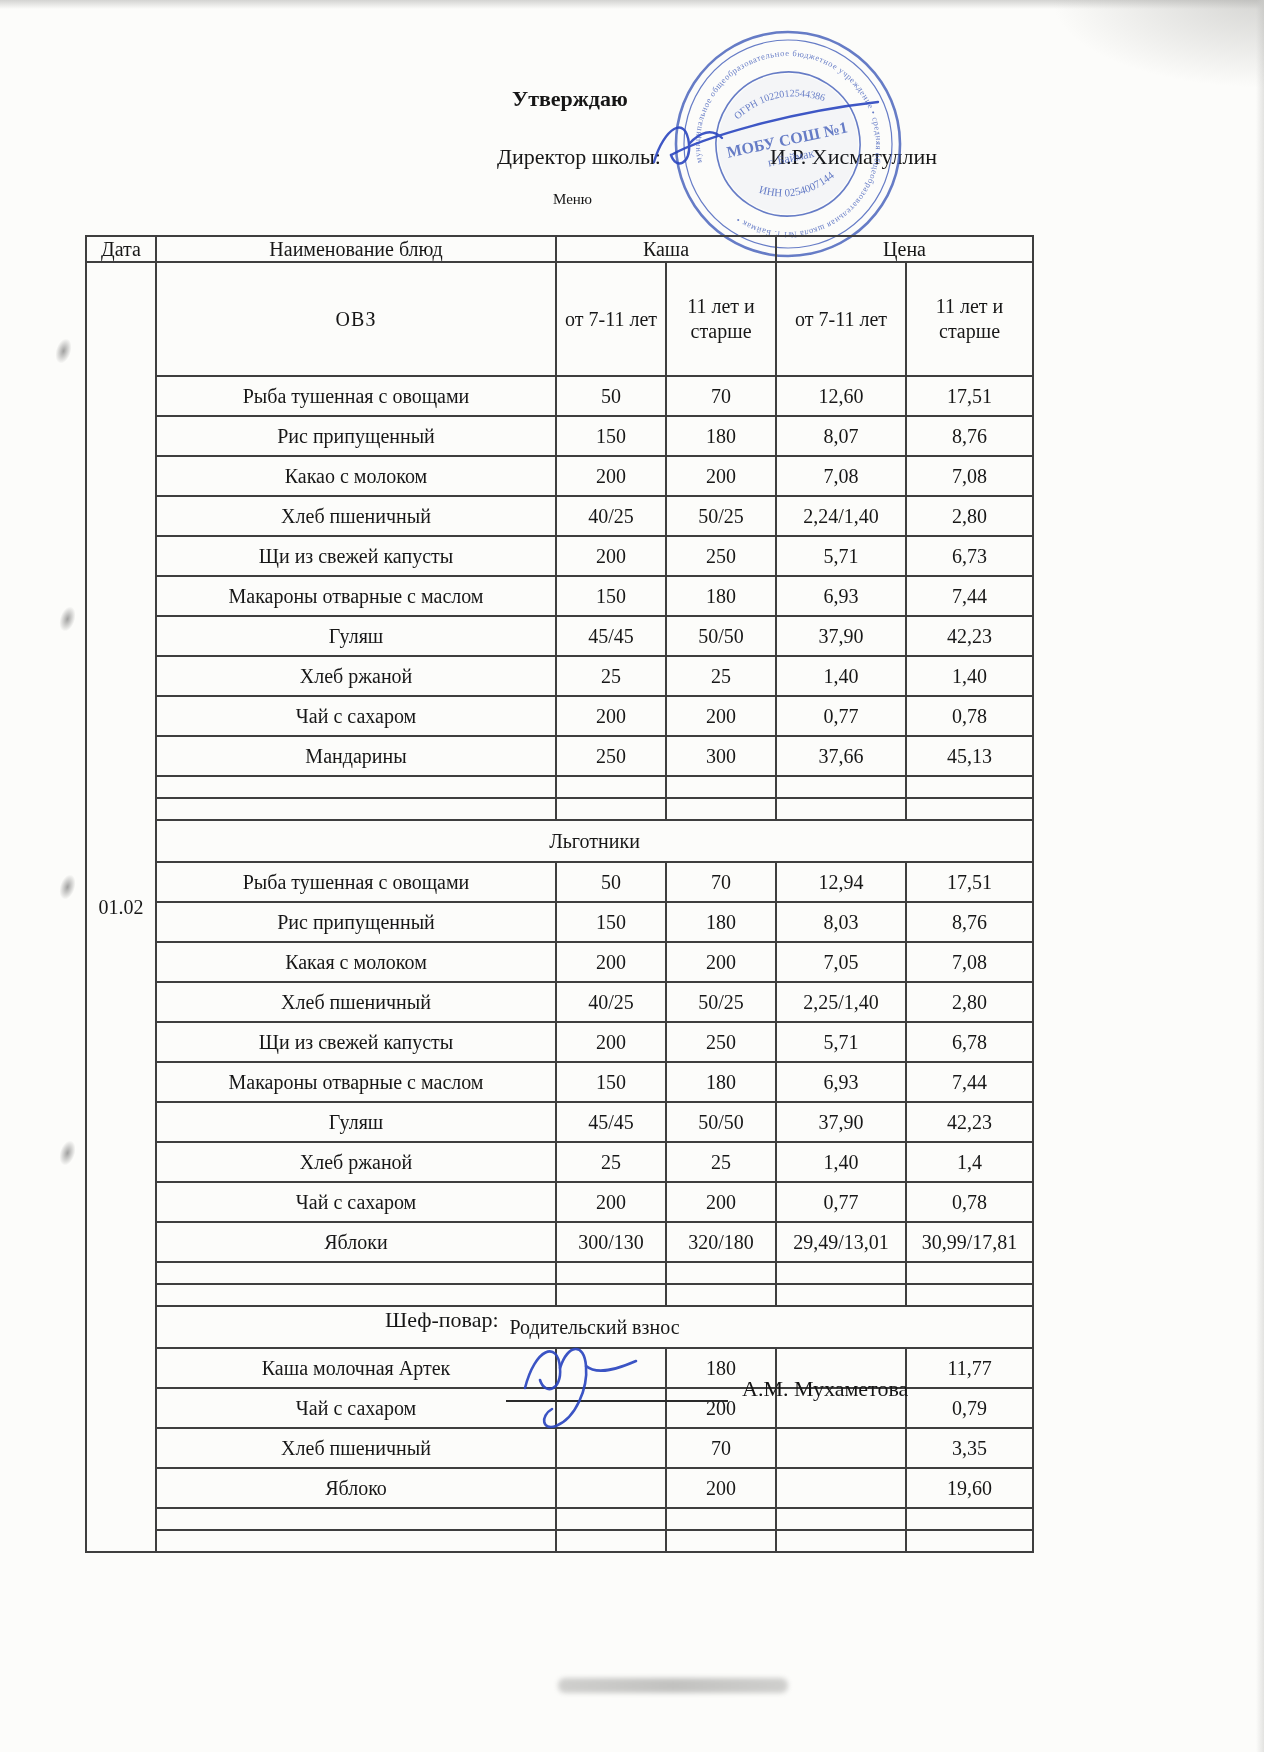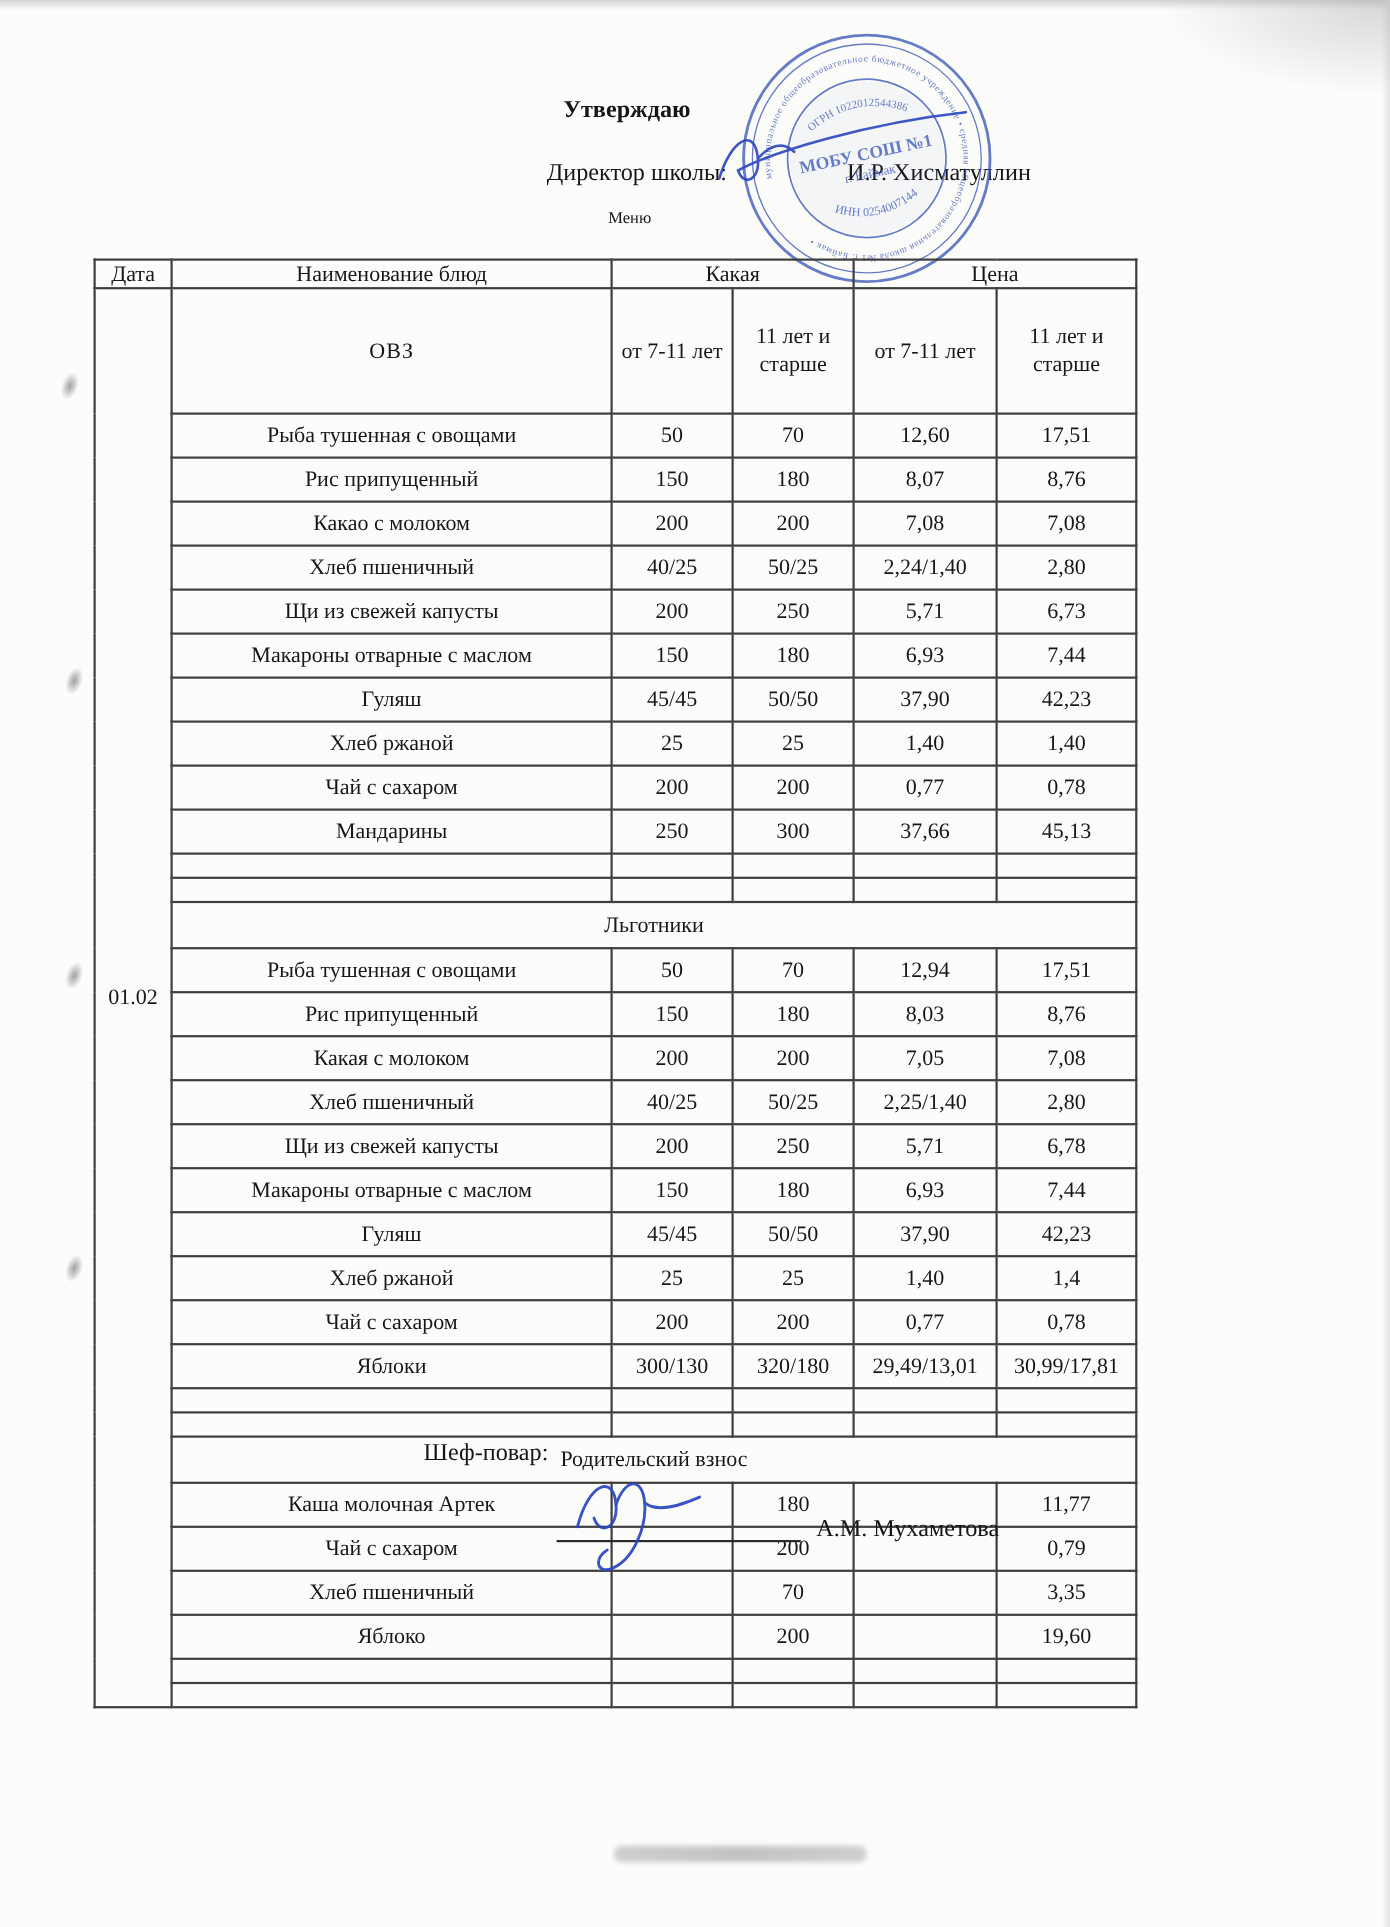--- a/index.html
+++ b/index.html
@@ -119,21 +119,21 @@
         <col style="width:400px">
         <col style="width:110px">
       <col style="width:110px">
         <col style="width:130px">
         <col style="width:127px">
     </colgroup>
     <thead>
       <tr>
         <th>Дата</th>
         <th>Наименование блюд</th>
-        <th colspan="2">Какая</th>
+        <th colspan="2">Каша</th>
         <th colspan="2">Цена</th>
       </tr>
     </thead>
     <tbody>
         <tr class="subheader-row">
           <td class="date-cell" rowspan="33">01.02</td>
           <td class="ovz-cell">ОВЗ</td>
           <td class="subhead-cell">от 7-11 лет</td>
           <td class="subhead-cell">11 лет и старше</td>
           <td class="subhead-cell">от 7-11 лет</td>

